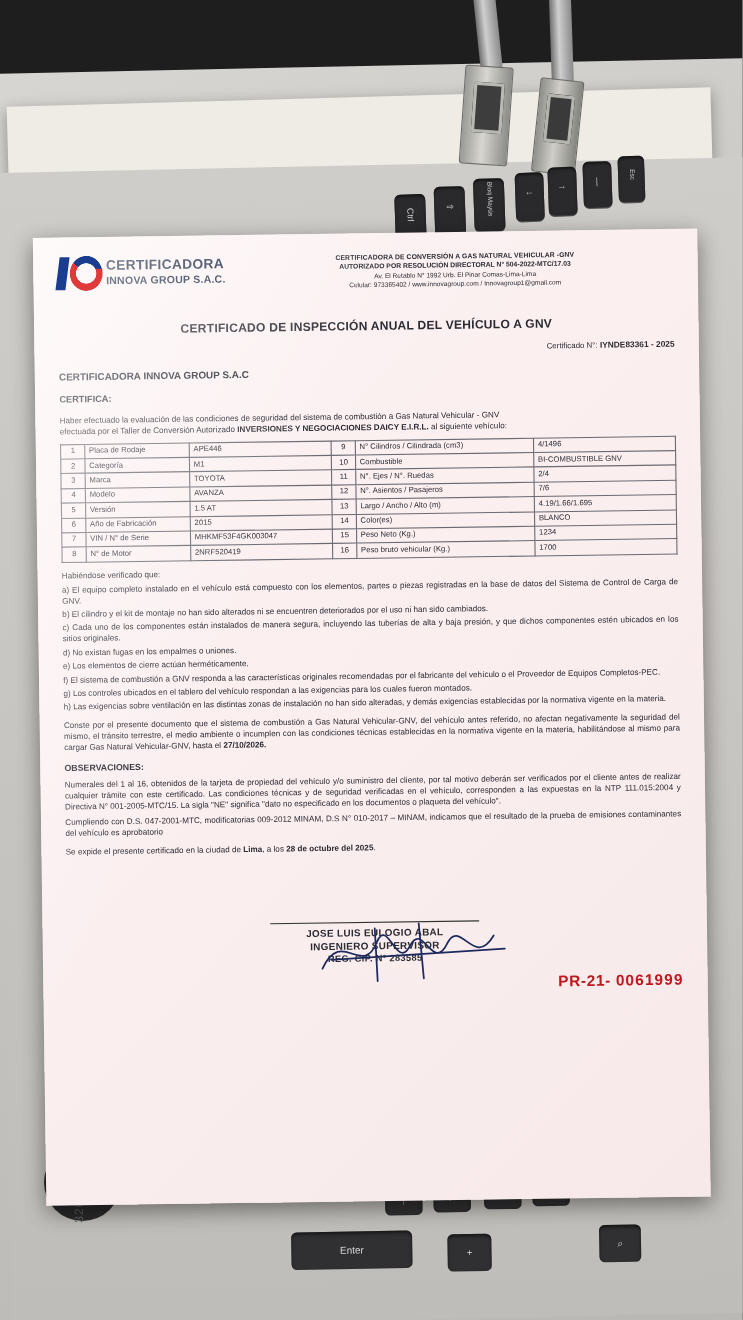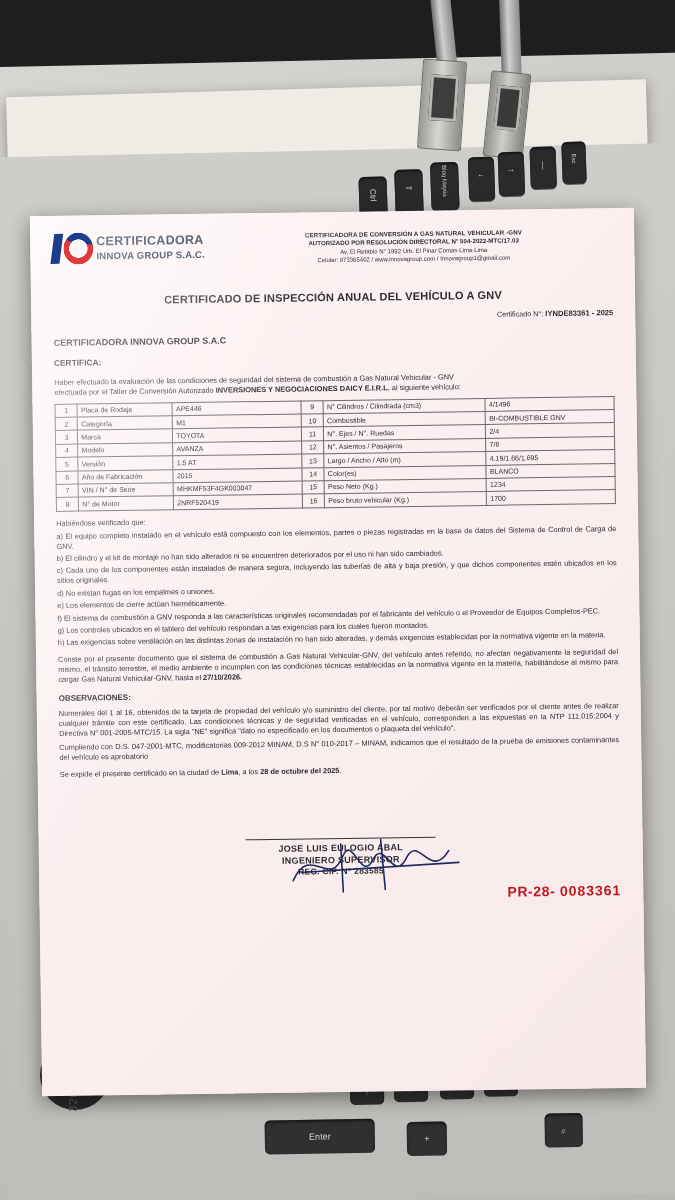--- a/index.html
+++ b/index.html
@@ -339,18 +339,18 @@
   <div class="sig">
     <svg class="sig-scribble" viewBox="0 0 200 62">
       <path d="M12 46 C30 8, 48 56, 62 22 C72 0, 80 50, 92 26 C104 4, 112 52, 126 24
                C138 2, 150 48, 168 18 M20 38 L178 30 M60 10 L62 58 M100 6 L104 56" fill="none" stroke="#1d2a5e" stroke-width="1.6" stroke-linecap="round"></path>
     </svg>
     <div class="sig-line"></div>
     <div class="sig-name">JOSE LUIS EULOGIO ABAL</div>
     <div class="sig-role">INGENIERO SUPERVISOR</div>
     <div class="sig-reg">REG. CIP. N° 283585</div>
     <div class="pr">
-      <span>PR-28-</span>
-      <span class="n">0083361</span>
+      <span>PR-21-</span>
+      <span class="n">0061999</span>
     </div>
   </div>
 
 </div>
 
 </body></html>

